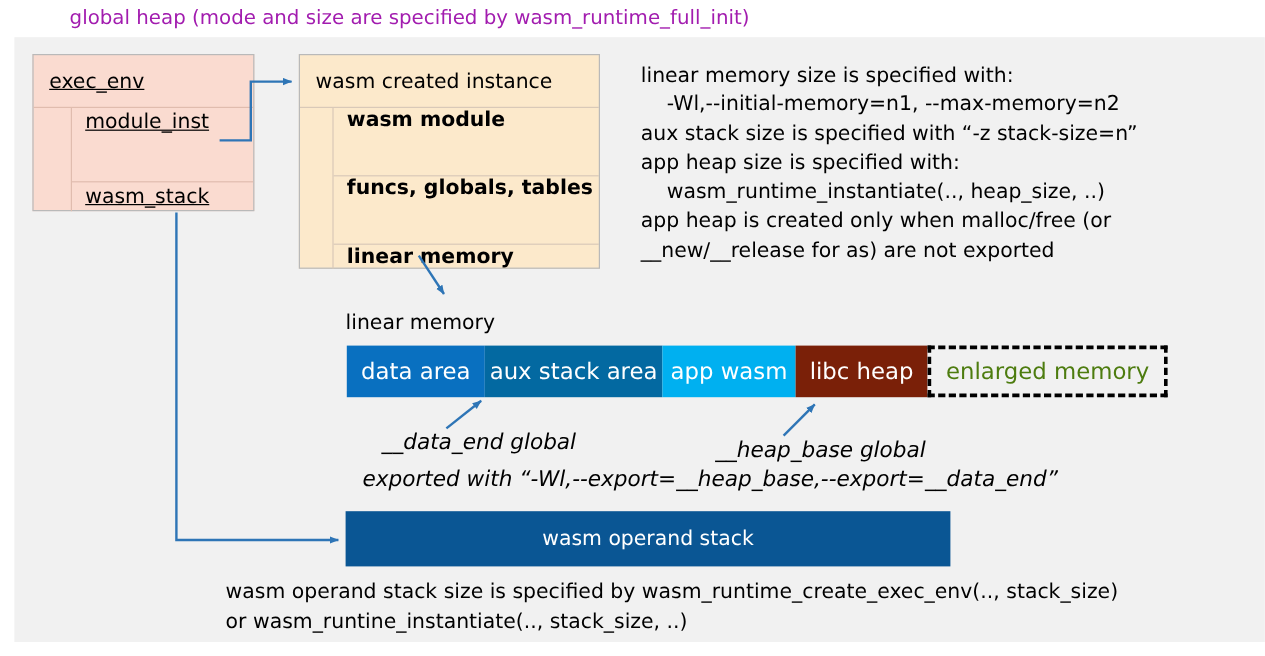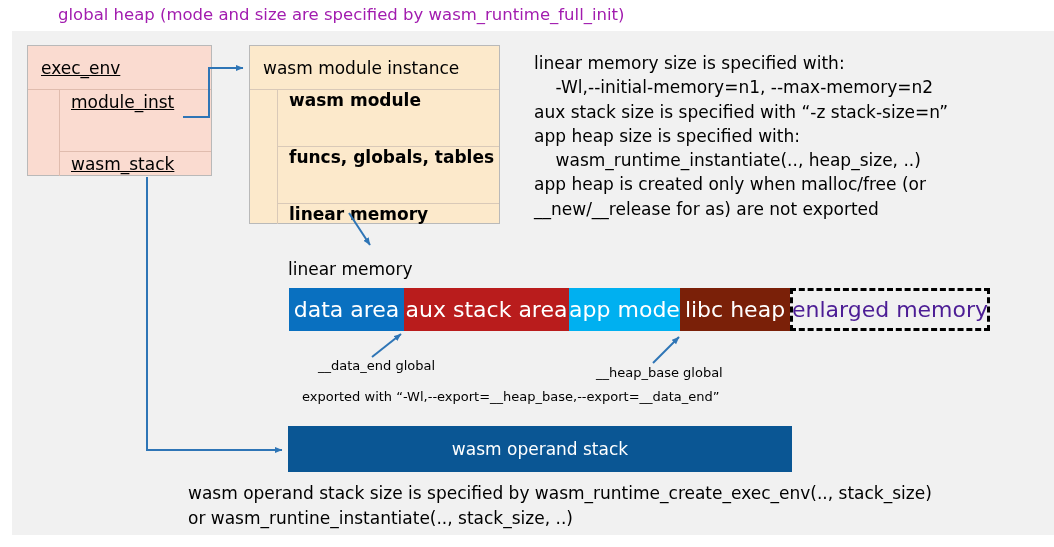--- a/index.html
+++ b/index.html
@@ -123,34 +123,35 @@
   #membar {
     left: 289px; top: 288px;
     height: 43px;
     display: flex;
   }
   #membar .seg {
     display: flex;
     align-items: center;
     justify-content: center;
     color: #ffffff;
-    font-size: 22px;
+    font-size: 19px;
     white-space: nowrap;
     box-sizing: border-box;
   }
   #membar .seg.dashed {
     background: #f1f1f1;
     color: #1f3864;
     border: 3px dashed #000000;
   }
 
   
   .glabel {
-    font-size: 13px;
-    white-space: nowrap;
+    font-size: 18px;
+    white-space: nowrap;
+    font-style: italic;
   }
   #data-end-label { left: 318px; top: 358px; }
   #heap-base-label { left: 596px; top: 365px; }
   #exported-line  { left: 302px; top: 389px; }
 
   
   #opstack {
     left: 288px; top: 426px; width: 504px; height: 46px;
     background: #0a5694;
     color: #ffffff;
@@ -189,41 +190,41 @@
     <div class="body">
       <div class="gutter"></div>
       <div class="rows">
         <div class="row">module_inst</div>
         <div class="row">wasm_stack</div>
       </div>
     </div>
   </div>
 
   <div class="abs struct" id="wmi">
-    <div class="hdr">wasm module instance</div>
+    <div class="hdr">wasm created instance</div>
     <div class="body">
       <div class="gutter"></div>
       <div class="rows">
         <div class="row">wasm module</div>
         <div class="row">funcs, globals, tables</div>
         <div class="row">linear memory</div>
       </div>
     </div>
   </div>
 
   <div class="abs" id="notes"><div>linear memory size is specified with:</div><div>    -Wl,--initial-memory=n1, --max-memory=n2</div><div>aux stack size is specified with “-z stack-size=n”</div><div>app heap size is specified with:</div><div>    wasm_runtime_instantiate(.., heap_size, ..)</div><div>app heap is created only when malloc/free (or</div><div>__new/__release for as) are not exported</div></div>
 
   <div class="abs" id="lm-caption">linear memory</div>
 
   <div class="abs" id="membar">
       <div class="seg" style="width: 115px; background: rgb(9, 112, 192); color: rgb(255, 255, 255);">data area</div>
-      <div class="seg" style="width: 165px; background: #b91c1c; color: rgb(255, 255, 255);">aux stack area</div>
-      <div class="seg" style="width: 111px; background: rgb(0, 176, 240); color: rgb(255, 255, 255);">app mode</div>
+      <div class="seg" style="width: 148px; background: #0369a1; color: rgb(255, 255, 255);">aux stack area</div>
+      <div class="seg" style="width: 111px; background: rgb(0, 176, 240); color: rgb(255, 255, 255);">app wasm</div>
       <div class="seg" style="width: 110px; background: rgb(122, 32, 8); color: rgb(255, 255, 255);">libc heap</div>
-      <div class="seg dashed" style="width: 200px; color: #4c1d95;">enlarged memory</div>
+      <div class="seg dashed" style="width: 200px; color: #4d7c0f;">enlarged memory</div>
     </div>
 
   <div class="abs glabel" id="data-end-label">__data_end global</div>
   <div class="abs glabel" id="heap-base-label">__heap_base global</div>
   <div class="abs glabel" id="exported-line">exported with “-Wl,--export=__heap_base,--export=__data_end”</div>
 
   <div class="abs" id="opstack">wasm operand stack</div>
 
   <div class="abs" id="bottom-note"><div>wasm operand stack size is specified by wasm_runtime_create_exec_env(.., stack_size)</div><div>or wasm_runtine_instantiate(.., stack_size, ..)</div></div>
 

